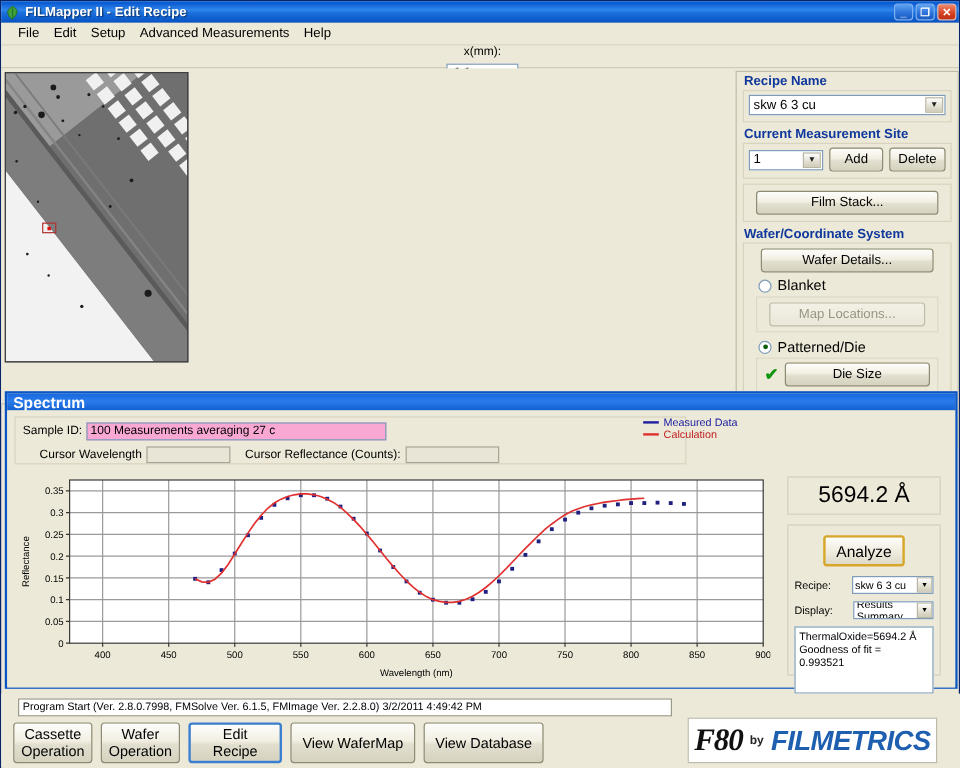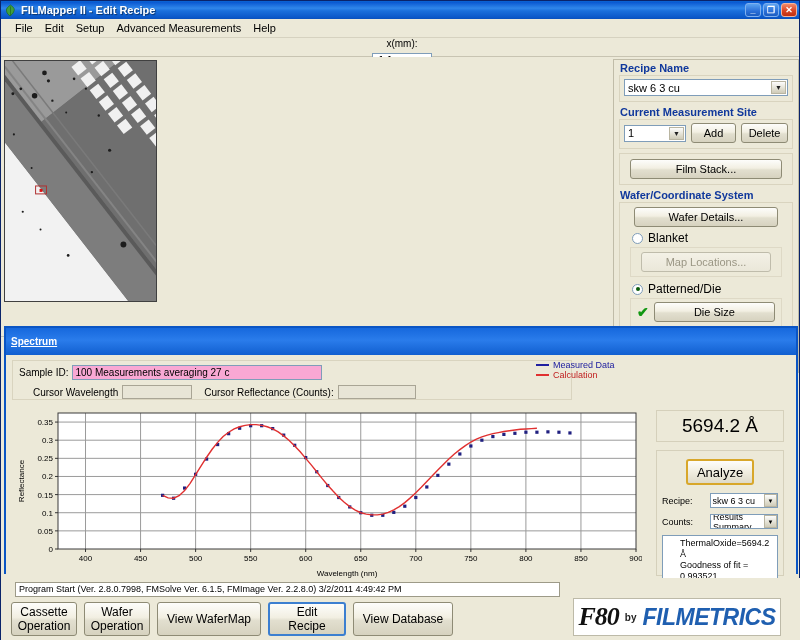--- a/index.html
+++ b/index.html
@@ -160,24 +160,24 @@
 
   
   .spectrum-win {
     position: absolute;
     left: 3px; top: 325px;
     width: 794px; height: 248px;
     background: #ece9d8;
     border: 2px solid #0a55c4;
   }
   .spectrum-title {
-    height: 27px;
+    height: 14px;
     background: linear-gradient(to bottom,#1668dd,#2a7ceb 45%,#115fd0);
-    color: #fff; font-weight: bold; font-size: 10px;
-    display: flex; align-items: center; padding-left: 5px; text-decoration: underline;
+    color: #fff; font-weight: bold; font-size: 13px;
+    display: flex; align-items: center; padding-left: 5px;
   }
   .spectrum-body { position: relative; height: 231px; background:#ece9d8; }
   .sample-box {
     position: absolute; left: 6px; top: 5px;
     width: 560px; height: 40px;
     border: 1px solid #d9d4bf;
     padding: 4px 6px;
   }
   .sample-row { display:flex; align-items:center; gap:4px; }
   .sample-row2 { display:flex; align-items:center; gap:4px; margin-top: 5px; margin-left: 14px; }
@@ -232,21 +232,21 @@
     overflow:hidden;
   }
   .mini-combo .arrow {
     position:absolute; right:0; top:0; width:13px; height:13px;
     background: linear-gradient(to bottom,#fdfdfd,#e4e2d5 55%,#cfcbb8);
     border:1px solid #b9b5a1;
     display:flex;align-items:center;justify-content:center;font-size:6px;
   }
   .results-text {
     border: 1px solid #7f9db9; background:#fff;
-    height: 56px; padding: 2px 17px;
+    height: 56px; padding: 2px 3px;
     font-size: 9px; color:#000; line-height: 11px;
     overflow: hidden;
   }
 
   
   .bottom {
     position: absolute; left: 0; top: 577px;
     width: 800px; height: 63px;
     background:#ece9d8;
   }
@@ -630,21 +630,21 @@
       <div class="results-box">
         <div class="analyze-btn">Analyze</div>
         <div class="mini-row">
           <span class="mini-label">Recipe:</span>
           <span class="mini-combo">
             <span>skw 6 3 cu</span>
             <span class="arrow">▼</span>
           </span>
         </div>
         <div class="mini-row">
-          <span class="mini-label">Counts:</span>
+          <span class="mini-label">Display:</span>
           <span class="mini-combo">
             <span>Results Summary</span>
             <span class="arrow">▼</span>
           </span>
         </div>
         <div class="results-text">
           <div>ThermalOxide=5694.2 Å</div>
           <div>Goodness of fit = 0.993521</div>
         </div>
       </div>
@@ -655,25 +655,25 @@
     <div class="status-box">Program Start (Ver. 2.8.0.7998, FMSolve Ver. 6.1.5, FMImage Ver. 2.2.8.0)  3/2/2011 4:49:42 PM</div>
     <div class="nav-buttons">
       <div class="nav-btn" style="width:66px;">
         <span><span>Cassette</span><br>
         <span>Operation</span></span>
       </div>
       <div class="nav-btn" style="width:66px;">
         <span><span>Wafer</span><br>
         <span>Operation</span></span>
       </div>
+      <div class="nav-btn active" style="width:78px;">
+        <span>Edit Recipe</span>
+      </div>
       <div class="nav-btn" style="width:104px;">
         <span>View WaferMap</span>
-      </div>
-      <div class="nav-btn active" style="width:78px;">
-        <span>Edit Recipe</span>
       </div>
       <div class="nav-btn" style="width:100px;">
         <span>View Database</span>
       </div>
     </div>
     <div class="logo-box">
       <span class="logo-f80">F80</span>
       <span class="logo-by">by</span>
       <span class="logo-filmetrics">FILMETRICS</span>
     </div>

